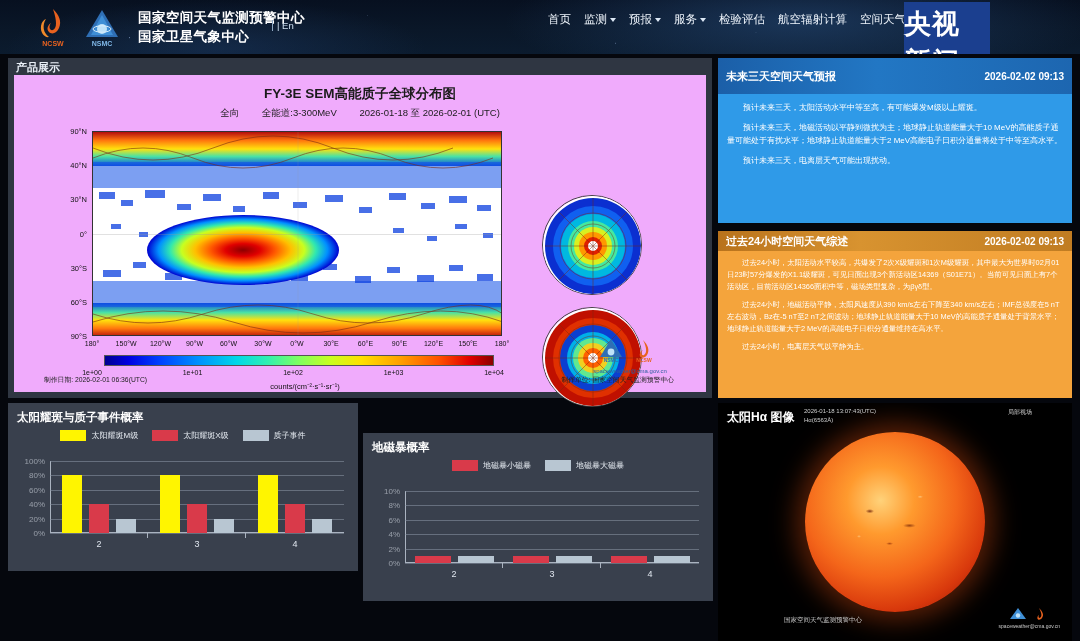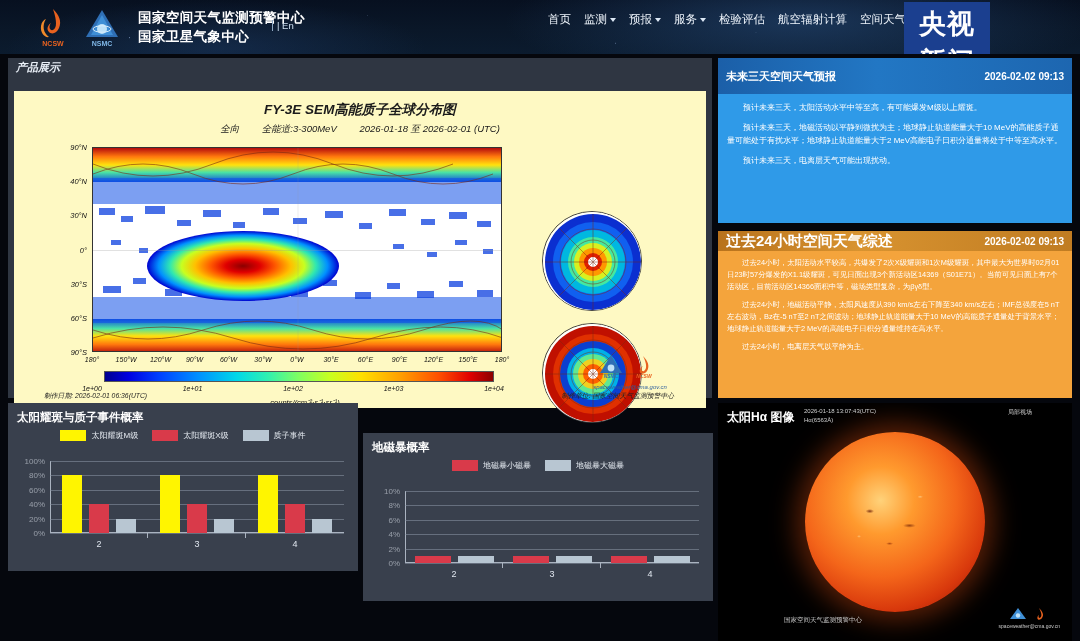--- a/index.html
+++ b/index.html
@@ -36,33 +36,33 @@
   .org-title { margin-left: 8px; color: #fff; font-size: 13.5px; font-weight: bold; line-height: 19px; letter-spacing: .4px; }
   .en-link { position: absolute; left: 272px; top: 20px; color: #cfe0f2; font-size: 9.5px; border-left: 1px solid #8fa8c4; padding-left: 4px; }
 
   .nav { position: absolute; left: 548px; top: 12px; display: flex; gap: 13px; align-items: center; }
   .nav-item { color: #eef4fb; font-size: 11.5px; white-space: nowrap; display: flex; align-items: center; gap: 3px; }
   .caret { display:inline-block; width:0; height:0; border-left:3px solid transparent; border-right:3px solid transparent; border-top:4px solid #dce8f5; }
 
   .cctv-badge {
     position: absolute; left: 904px; top: 2px; width: 86px; height: 82px;
     background: #1b3f8f; color: #fff; font-weight: bold; font-size: 27px;
-    line-height: 38px; text-align: center; padding-top: 3px; letter-spacing: 1px; z-index: 30;
+    line-height: 38px; text-align: left; padding-top: 3px; letter-spacing: 1px; z-index: 30;
   }
   .cctv-badge .l2 { color: #fff; }
 
   
   .panel { position: absolute; background: #fff; }
-  .prod-panel { left: 8px; top: 58px; width: 704px; height: 340px; background: #2f3642; font-style: italic; }
+  .prod-panel { left: 8px; top: 58px; width: 704px; height: 340px; background: #2f3642; }
   .panel-tab {
     position: absolute; left: 0; top: 0; height: 18px; color: #fff;
     font-size: 11px; padding: 2px 10px 0 8px; font-weight: bold;
   }
   .prod-tab { background: transparent; color: #e8eef6; }
-  .prod-inner { position: absolute; left: 6px; top: 33px; width: 692px; height: 317px; background: #fef9c3; }
+  .prod-inner { position: absolute; left: 6px; top: 17px; width: 692px; height: 317px; background: #f0abfc; }
 
   .chart-title { text-align: center; font-size: 13.5px; color: #1b1b1b; margin-top: 10px; font-weight: 600; }
   .chart-sub { text-align: center; font-size: 9.5px; color: #1b1b1b; margin-top: 4px; }
   .chart-sub span { margin: 0 10px; }
 
   .map-area { position: absolute; left: 78px; top: 56px; width: 410px; height: 205px; }
   .map-frame { position:absolute; inset:0; border: 1px solid #333; background: #ffffff; overflow: hidden; }
 
   .ylab { position: absolute; right: 100%; margin-right: 5px; font-size: 7.5px; color: #111; transform: translateY(-50%); white-space: nowrap; }
   .xlab { position: absolute; top: 100%; margin-top: 4px; font-size: 7px; color: #111; transform: translateX(-50%); white-space: nowrap; }
@@ -95,21 +95,21 @@
   .fc-head .t { color: #fff; font-size: 11px; font-weight: bold; }
   .fc-head .d { color: #fff; font-size: 10px; font-weight: bold; }
   .fc-body { padding: 7px 9px 0 9px; }
   .fc-body p { color: #fff; font-size: 8px; line-height: 13px; text-indent: 16px; margin-bottom: 7px; }
 
   .sum-panel { left: 718px; top: 231px; width: 354px; height: 167px; background: #f4a43c; }
   .sum-head {
     height: 20px; background: linear-gradient(90deg,#b8721c 0%, #d89330 40%, #c07c22 100%);
     display: flex; align-items: center; justify-content: space-between; padding: 0 8px;
   }
-  .sum-head .t { color: #fff; font-size: 15px; font-weight: bold; }
+  .sum-head .t { color: #fff; font-size: 11px; font-weight: bold; }
   .sum-head .d { color: #fff; font-size: 10px; font-weight: bold; }
   .sum-body { padding: 6px 9px 0 9px; }
   .sum-body p { color: #fff; font-size: 7.4px; line-height: 12px; text-indent: 15px; margin-bottom: 6px; }
 
   
   .bchart { position: absolute; top: 403px; height: 168px; background: #39404d; }
   .bchart.flare { left: 8px; width: 350px; }
   .bchart.geo { left: 363px; width: 350px; margin-top: 30px; }
   .bc-title { color: #fff; font-size: 11.5px; font-weight: bold; padding: 7px 0 0 9px; }
   .bc-legend { display: flex; justify-content: center; gap: 14px; margin-top: 5px; }

